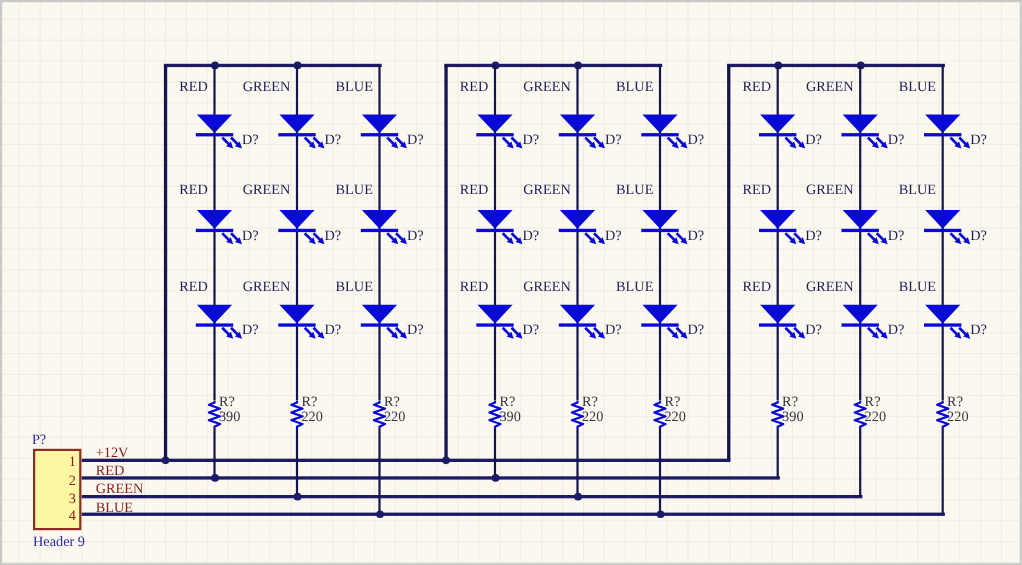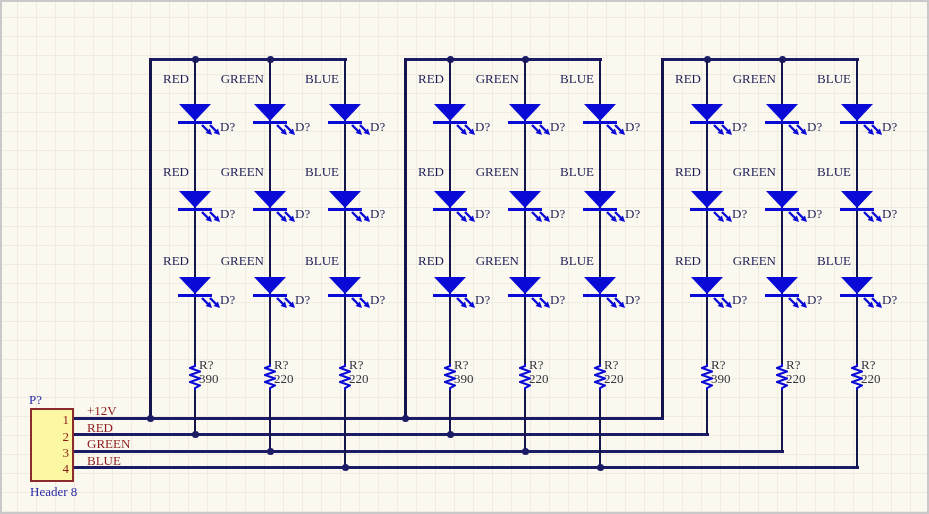--- a/index.html
+++ b/index.html
@@ -417,18 +417,18 @@
         <polygon points="19,11 12.6,8.9 16.9,4.6" fill="#0a0ad6"></polygon>
       </svg></div>
     <div class="txt cnavy" style="left: 880px; top: 291px;">D?</div>
     <div class="svgabs" style="left: 849px; top: 362px; width: 12px; height: 26px;"><svg width="12" height="26" viewBox="0 0 12 26">
         <path d="M6 0 L6 2 L1 4 L11 7.5 L1 11 L11 14.5 L1 18 L11 21.5 L6 24 L6 26" stroke="#0a0ad6" stroke-width="2" fill="none"></path>
       </svg></div>
     <div class="txt cgray" style="left: 859px; top: 356px;">R?</div>
     <div class="txt cgray" style="left: 859px; top: 370px;">220</div>
     <div class="hdrbox" style="left: 28px; top: 406px; width: 44px; height: 74px;"></div>
     <div class="txt cblue" style="left: 27px; top: 391px;">P?</div>
-    <div class="txt cblue" style="left: 28px; top: 483px;">Header 8</div>
+    <div class="txt cblue" style="left: 28px; top: 483px;">Header 9</div>
     <div class="txt cred ra" style="left: 67px; top: 411px;">1</div>
     <div class="txt cred ra" style="left: 67px; top: 428px;">2</div>
     <div class="txt cred ra" style="left: 67px; top: 444px;">3</div>
     <div class="txt cred ra" style="left: 67px; top: 460px;">4</div>
   </div>
 
 </body></html>

